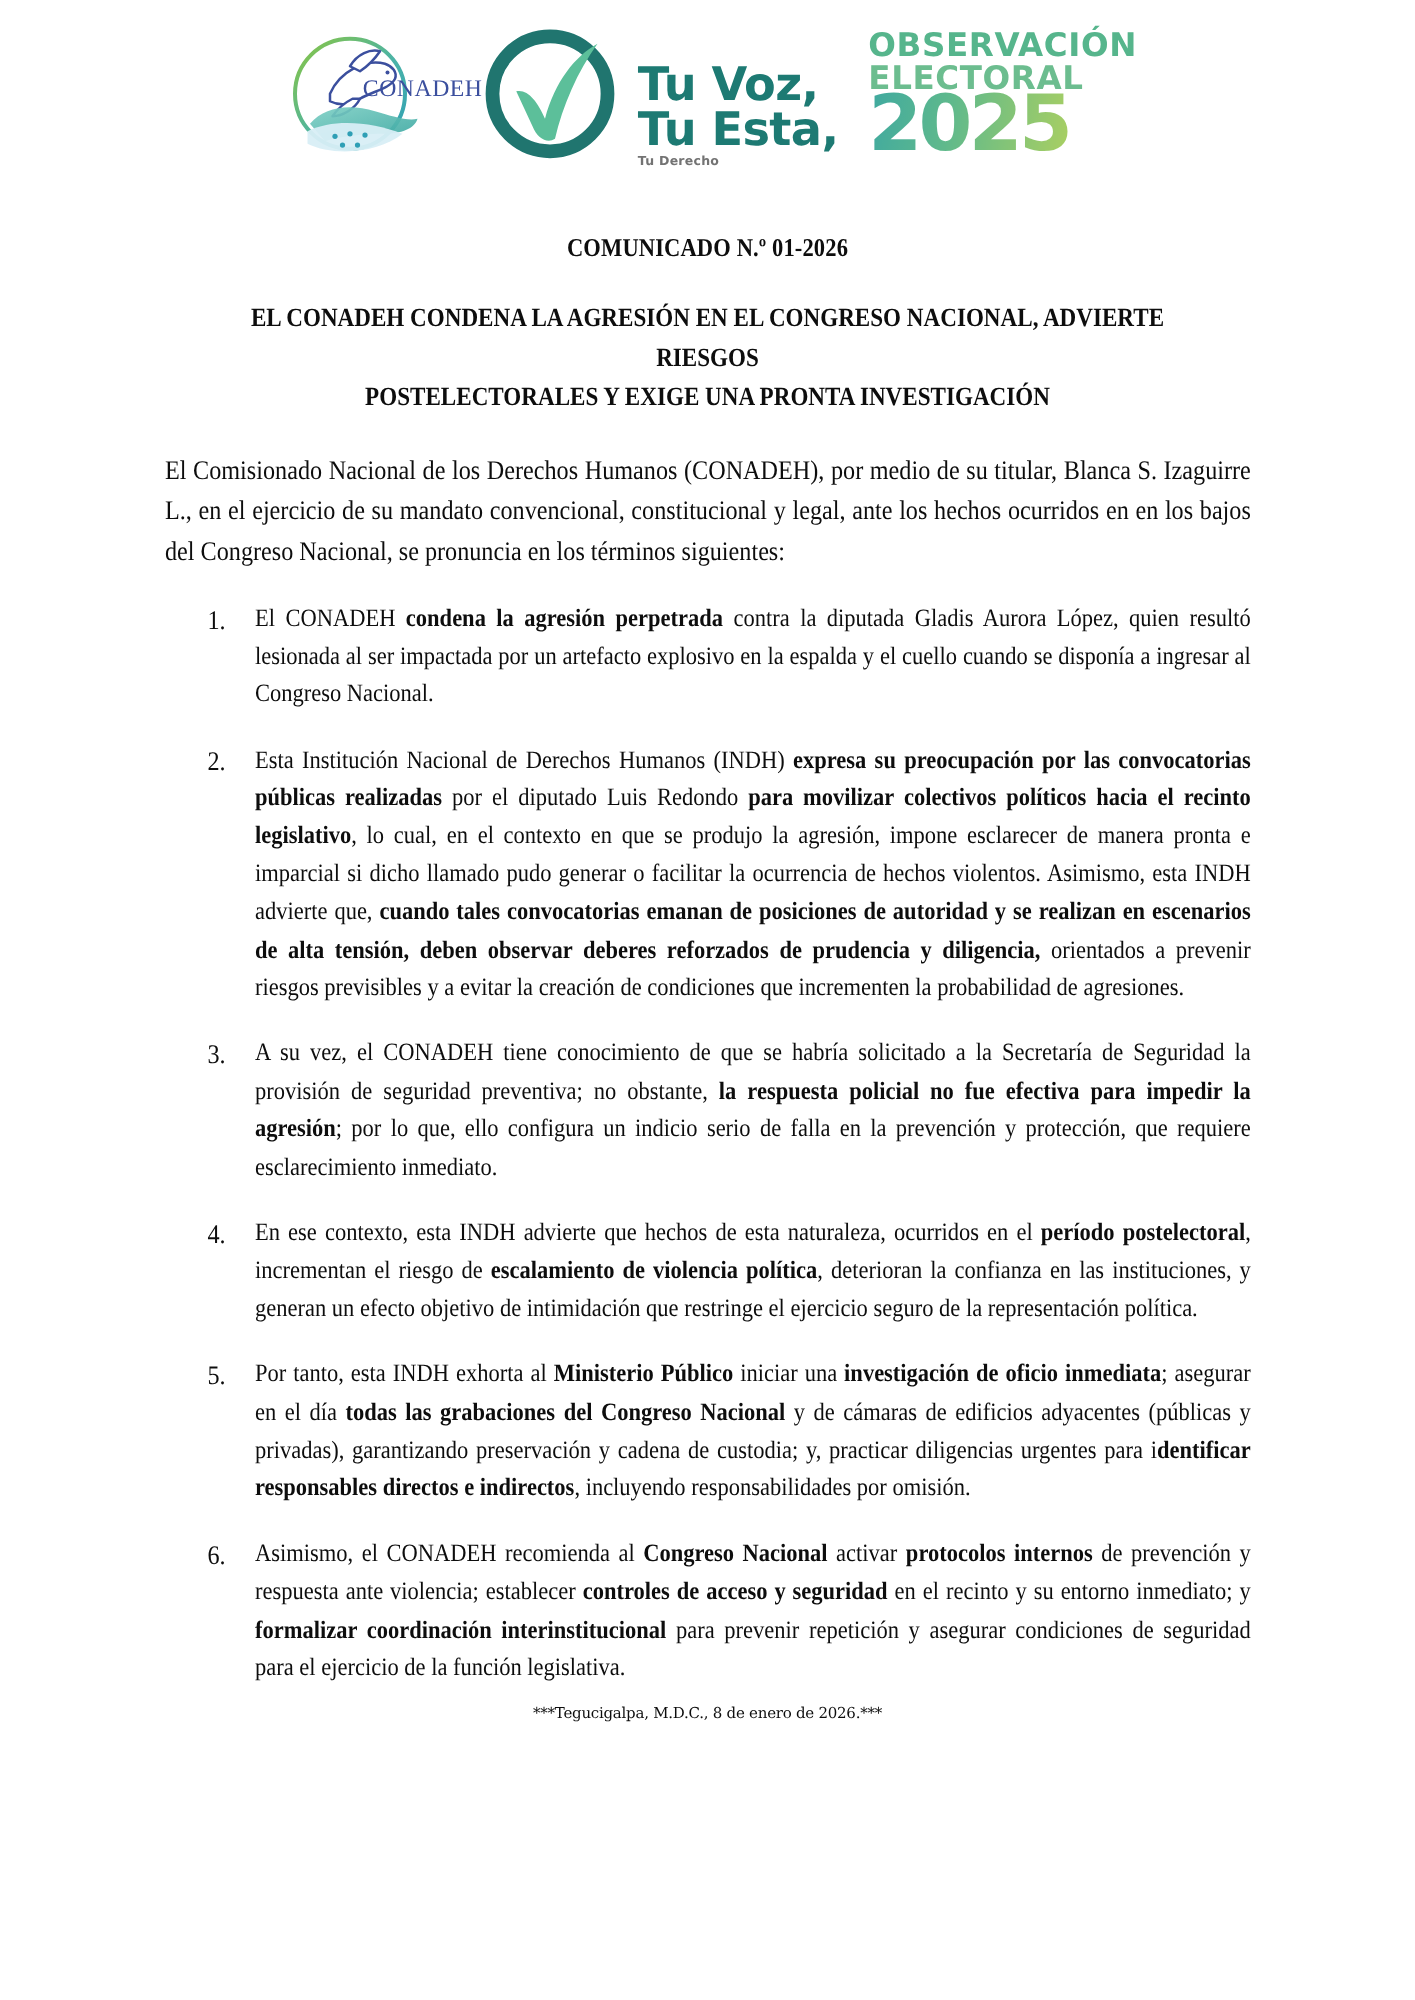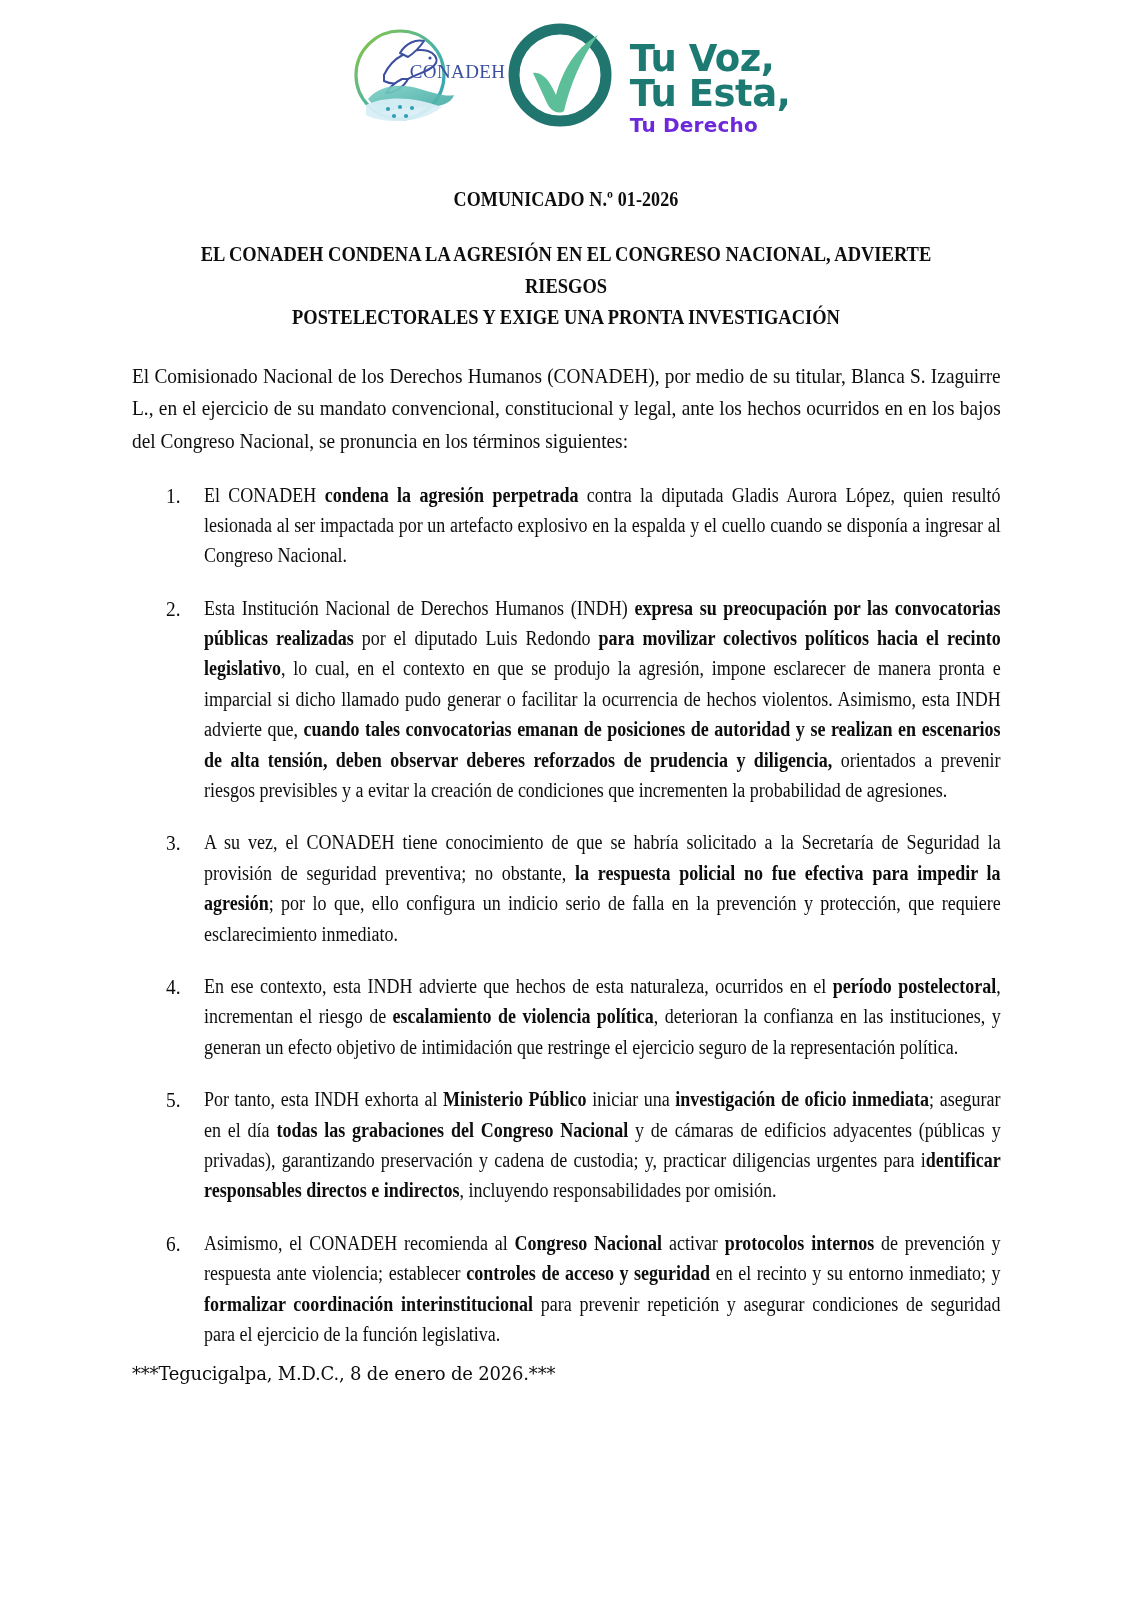--- a/index.html
+++ b/index.html
@@ -55,22 +55,22 @@
   .tuvoz-line {
     font-family: "DejaVu Sans", sans-serif;
     font-weight: bold;
     font-size: 37px;
     color: #1d7a73;
     letter-spacing: -0.5px;
   }
   .tuvoz-sub {
     font-family: "DejaVu Sans", sans-serif;
     font-weight: bold;
-    font-size: 20px;
-    color: #6d28d9;
+    font-size: 10px;
+    color: #737373;
     margin-top: 4px;
     letter-spacing: 0.2px;
   }
   .logo-obs {
     display: flex;
     flex-direction: column;
     align-items: flex-start;
     flex: 0 0 auto;
     margin-left: 6px;
     line-height: 1;
@@ -150,22 +150,23 @@
     transform-origin: left top;
   }
   ol.items > li .txt {
     display: block;
     transform: scaleX(0.9);
     transform-origin: left top;
     width: 111.2%;
   }
   b { font-weight: bold; }
   .closing {
+    text-align: center;
     font-family: "DejaVu Serif", "Liberation Serif", serif;
-    font-size: 18px;
+    font-size: 12px;
     margin: -8px 0 0 0;
     letter-spacing: -0.2px;
   }
 </style>
 </head>
 <body>
 
 <div class="page">
 
   <div class="logo-bar">
@@ -211,20 +212,25 @@
         <circle cx="60" cy="60" r="46" fill="none" stroke="#20756f" stroke-width="11"></circle>
         <path d="M33 58 C42 56 50 66 56 80 C64 50 80 30 98 20 C82 42 70 70 64 96 C58 100 50 96 46 86 Z" fill="#5cbf9a"></path>
       </svg>
       <div class="tuvoz-text">
         <span class="tuvoz-line">Tu Voz,</span>
         <span class="tuvoz-line">Tu Esta,</span>
         <span class="tuvoz-sub">Tu Derecho</span>
       </div>
     </div>
 
+    <div class="logo-obs">
+      <span class="obs-l1">OBSERVACIÓN</span>
+      <span class="obs-l2">ELECTORAL</span>
+      <span class="obs-year">2025</span>
+    </div>
   </div>
 
   <div class="doc-number">COMUNICADO N.º 01-2026</div>
   <div class="doc-title">
     <span>EL CONADEH CONDENA LA AGRESIÓN EN EL CONGRESO NACIONAL, ADVIERTE RIESGOS</span><br>
     <span>POSTELECTORALES Y EXIGE UNA PRONTA INVESTIGACIÓN</span>
   </div>
 
   <p class="intro">El Comisionado Nacional de los Derechos Humanos (CONADEH), por medio de su titular, Blanca S. Izaguirre L., en el ejercicio de su mandato convencional, constitucional y legal, ante los hechos ocurridos en en los bajos del Congreso Nacional, se pronuncia en los términos siguientes:</p>
 

